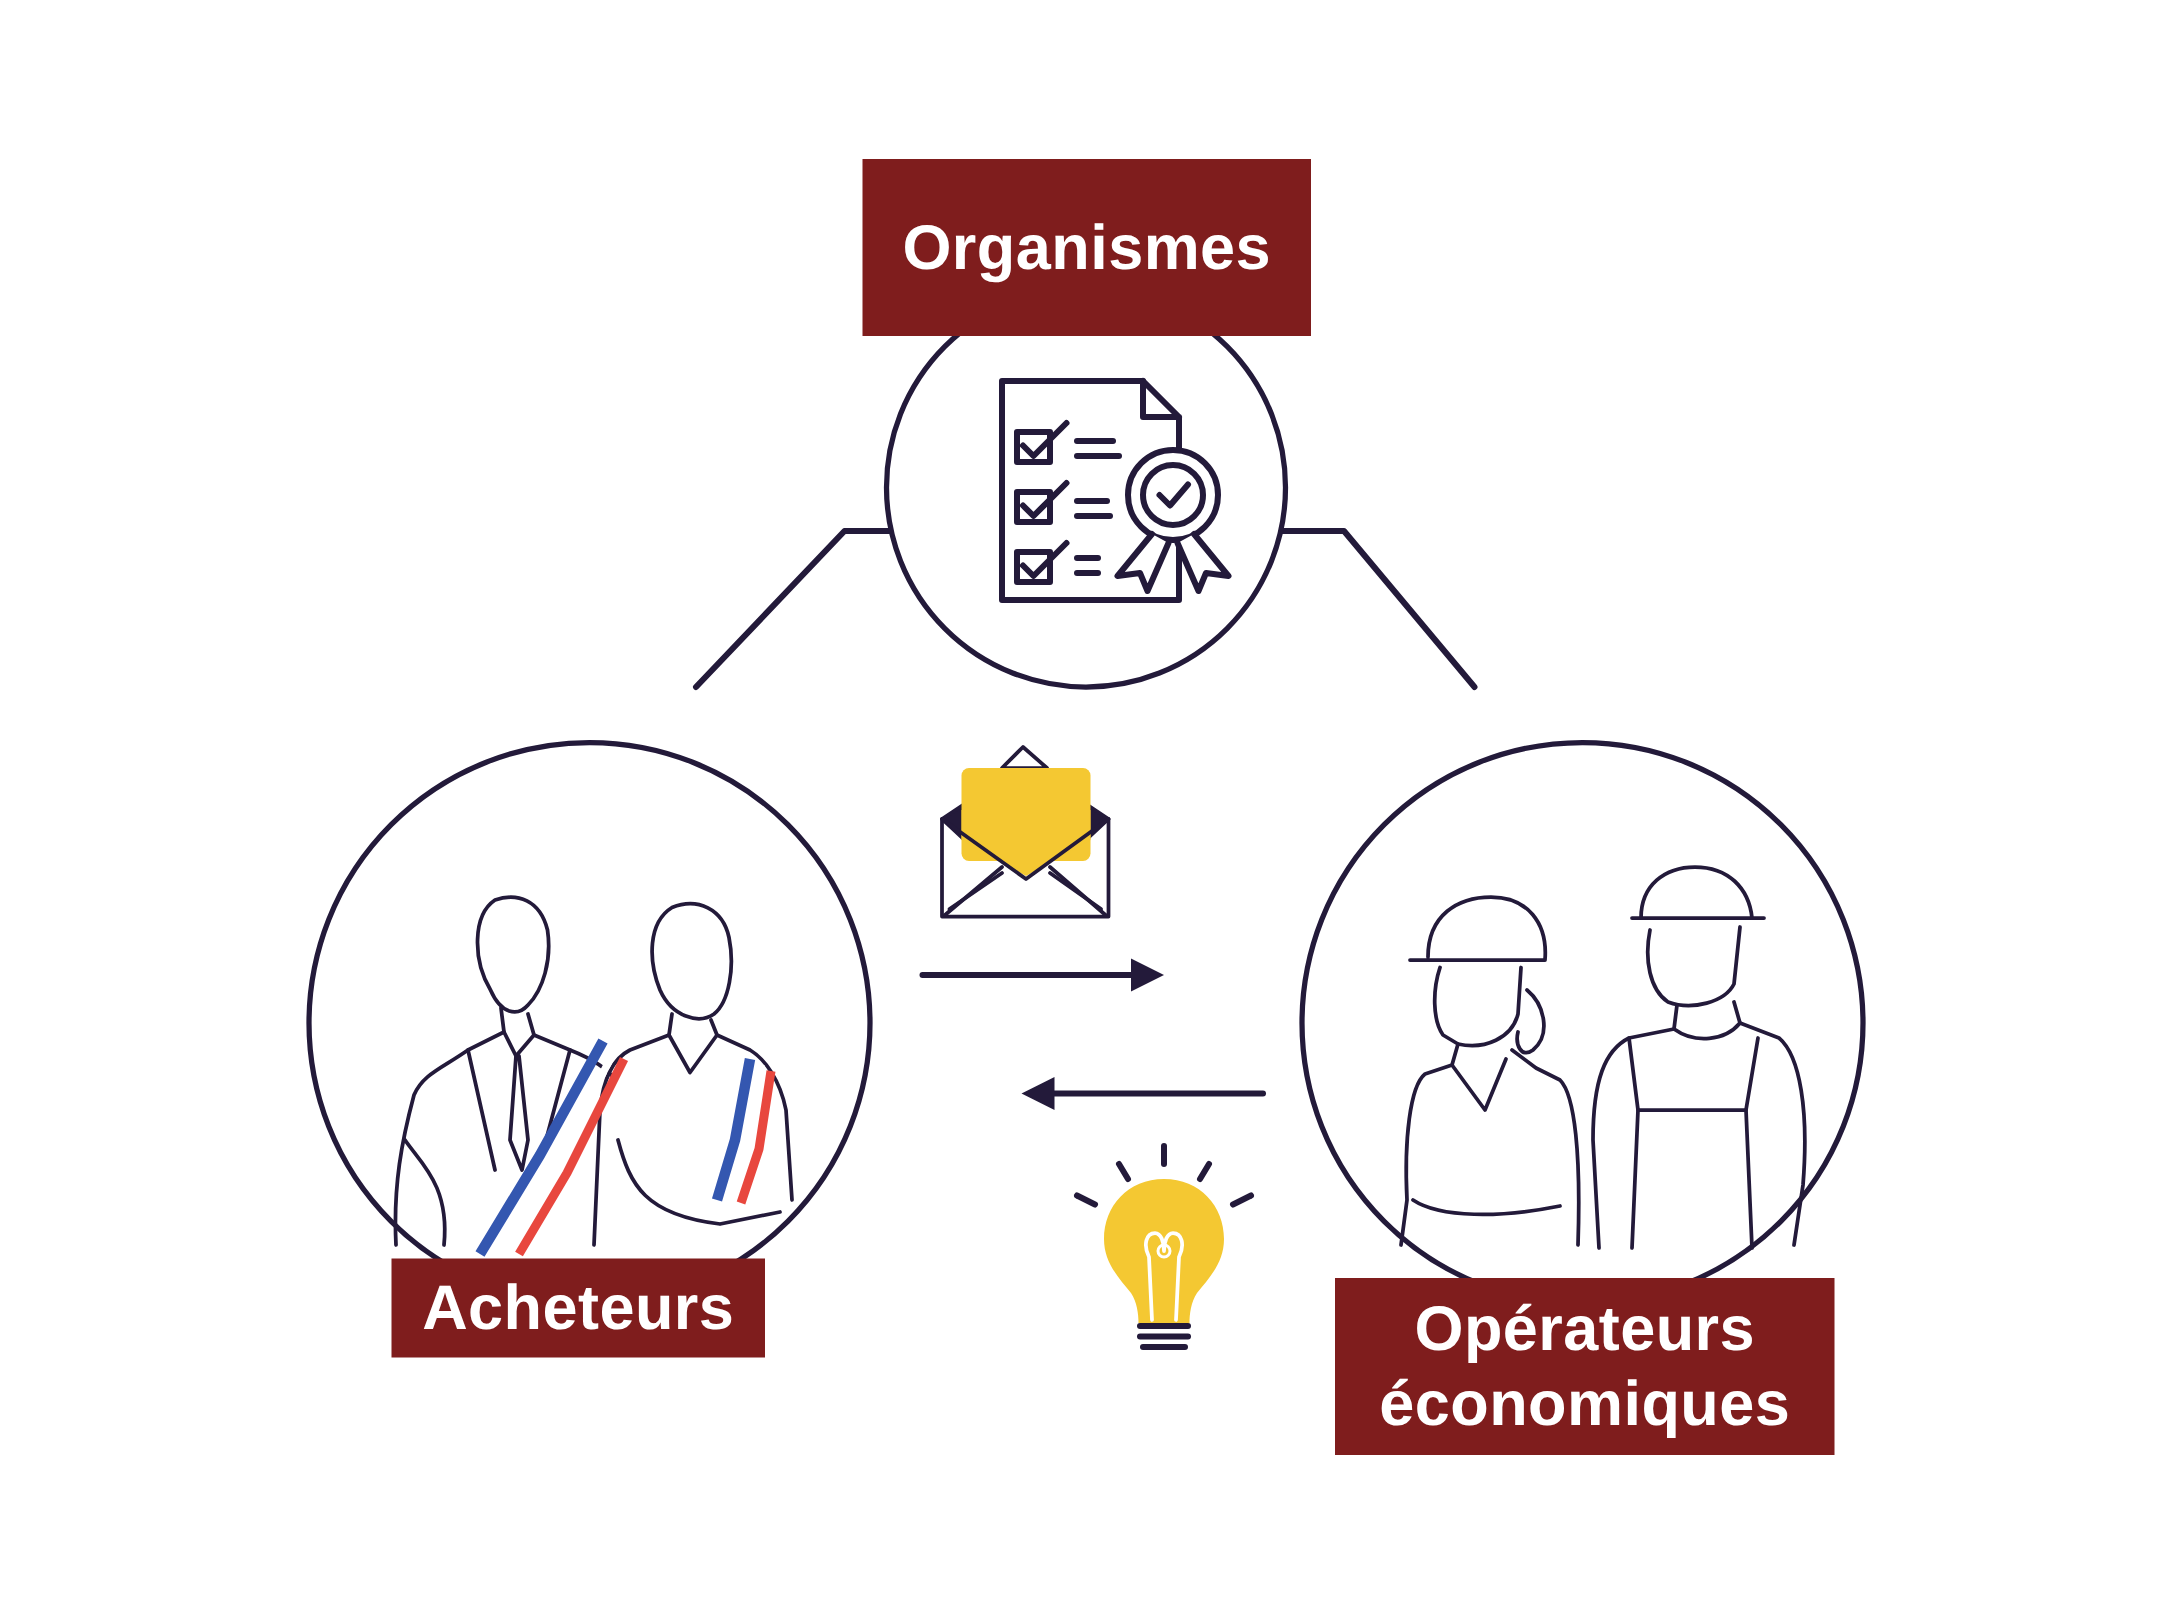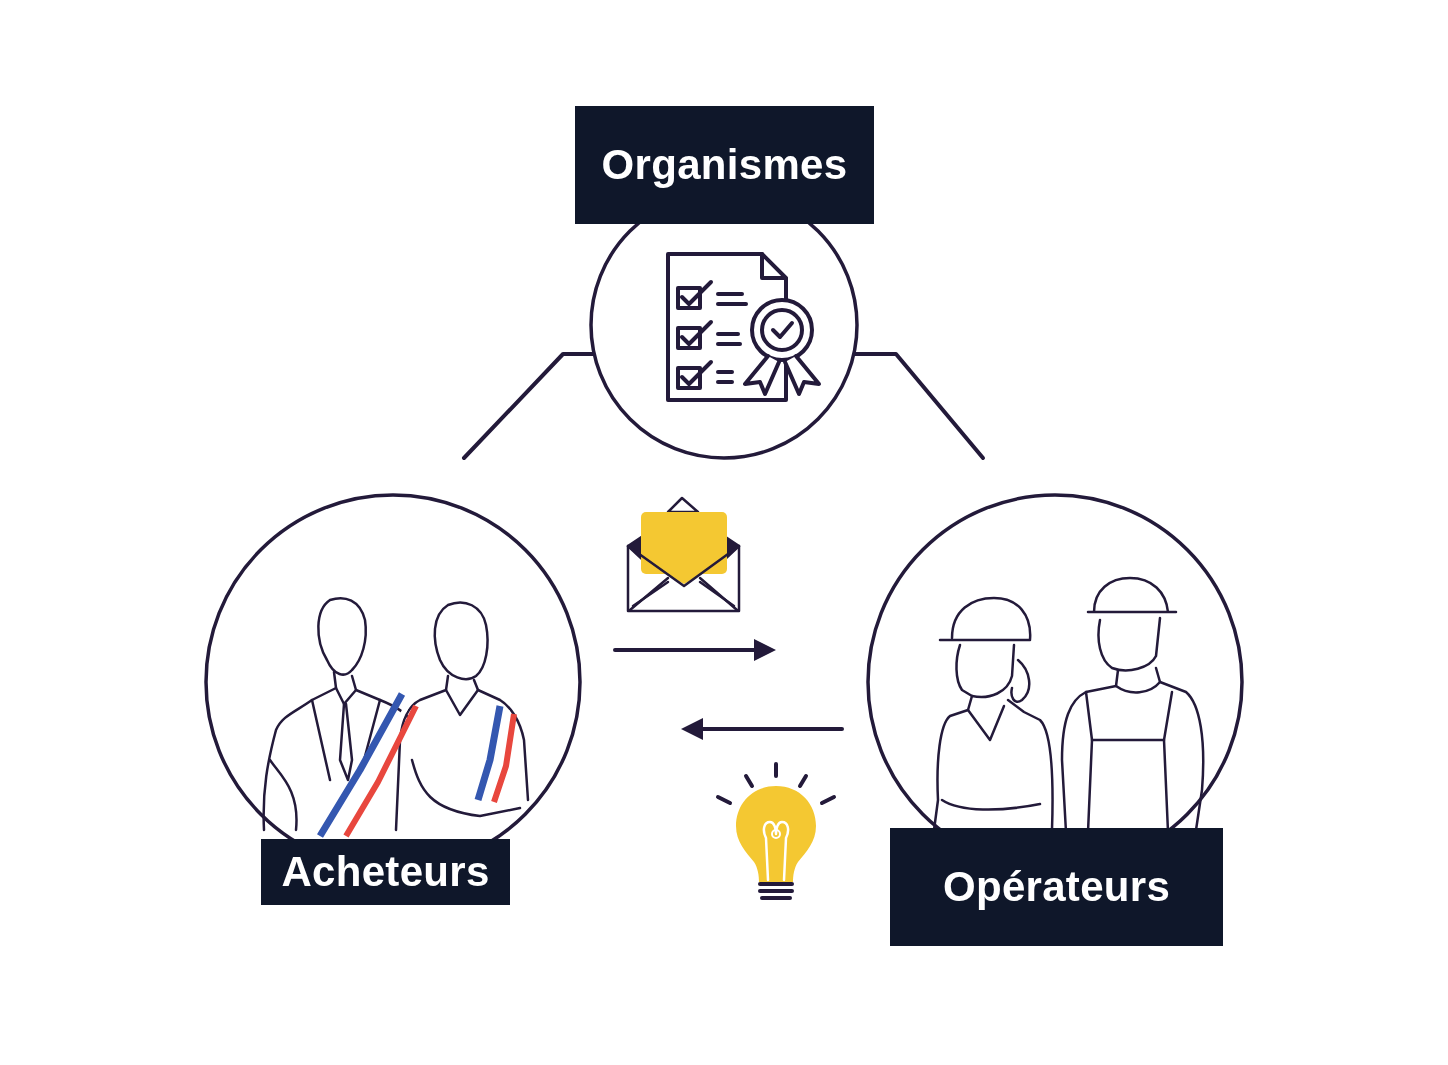--- a/index.html
+++ b/index.html
@@ -1,29 +1,29 @@
 <!DOCTYPE html>
 <html><head>
 <meta charset="utf-8">
 <style>
   html, body { margin: 0; padding: 0; background: #ffffff; }
   body { width: 1448px; height: 1065px; position: relative; overflow: hidden;
          font-family: "Liberation Sans", "DejaVu Sans", sans-serif; }
   .canvas { position: absolute; left: 0; top: 0; width: 1448px; height: 1065px; }
   .label {
-    position: absolute; background: #0f172a; color: #ffffff;
+    position: absolute; background: #7f1d1d; color: #ffffff;
     font-weight: bold; text-align: center; line-height: 1.2;
     font-family: "Liberation Sans", "DejaVu Sans", sans-serif;
     box-sizing: border-box; display: flex; flex-direction: column;
     justify-content: center; align-items: center; letter-spacing: 0.3px;
   }
   .label span { display: block; }
   #lbl-top { left: 575px; top: 106px; width: 299px; height: 118px; font-size: 42px; }
   #lbl-left { left: 261px; top: 839px; width: 249px; height: 66px; font-size: 42px; }
-  #lbl-right { left: 890px; top: 828px; width: 333px; height: 118px; font-size: 42px; }
+  #lbl-right { left: 890px; top: 852px; width: 333px; height: 118px; font-size: 42px; }
 </style>
 </head>
 <body>
 
 <svg class="canvas" width="1448" height="1065" viewBox="0 0 1448 1065" xmlns="http://www.w3.org/2000/svg">
   <g fill="none" stroke="#231a3a" stroke-linecap="round" stroke-linejoin="round">
 
     <g stroke-width="4">
       <polyline points="594,354 563,354 464,458"></polyline>
     </g>
@@ -148,13 +148,14 @@
 </svg>
 
 <div id="lbl-top" class="label">
   <span>Organismes</span>
 </div>
 <div id="lbl-left" class="label">
   <span>Acheteurs</span>
 </div>
 <div id="lbl-right" class="label">
   <span>Opérateurs</span>
+  <span>économiques</span>
 </div>
 
 </body></html>

